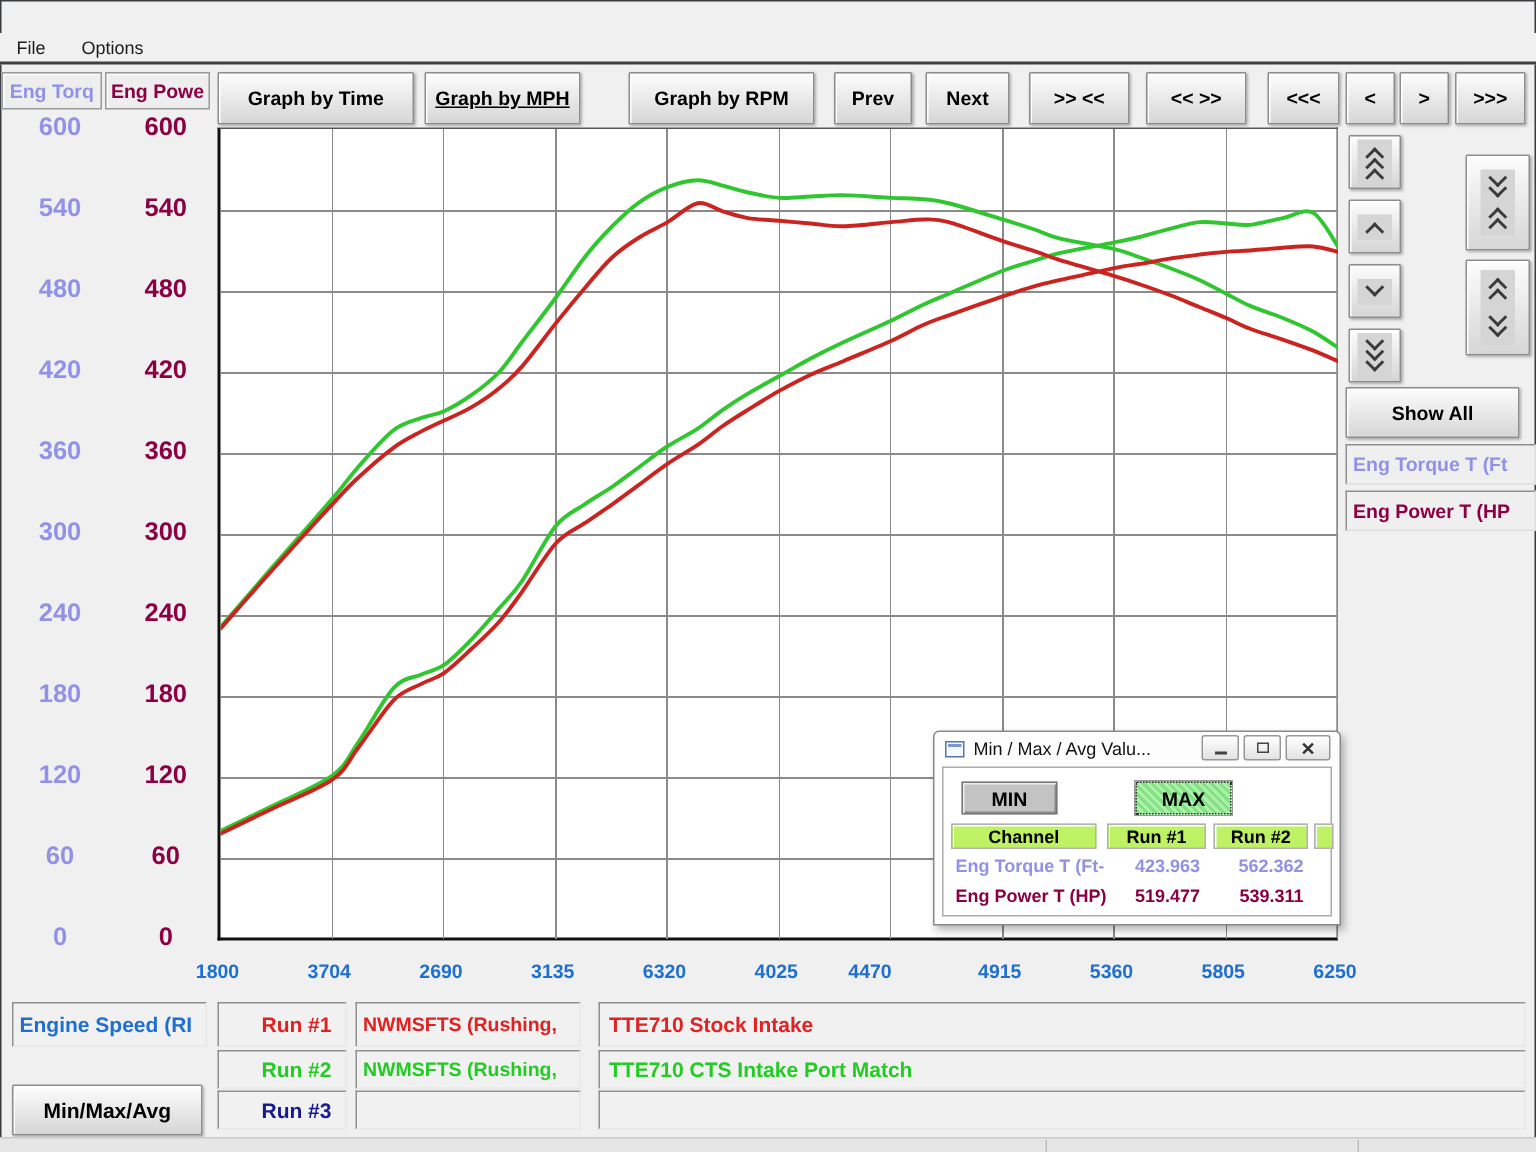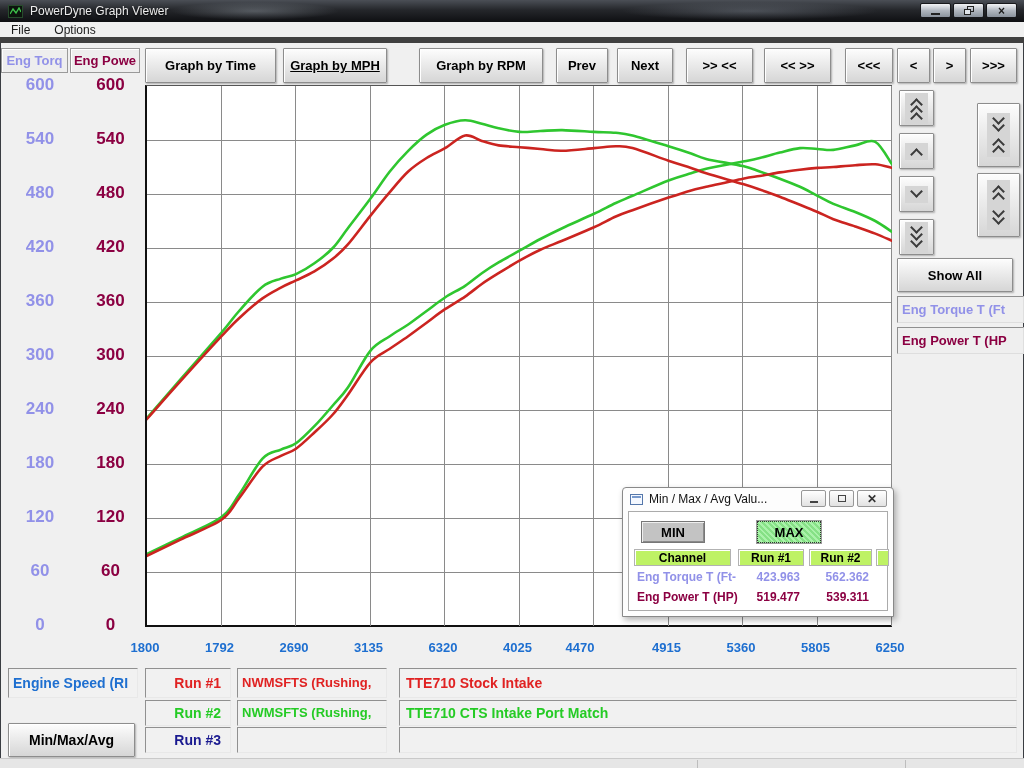--- a/index.html
+++ b/index.html
@@ -20,21 +20,21 @@
     background:linear-gradient(180deg,rgba(252,253,255,.95),rgba(196,203,212,.88) 50%,rgba(158,167,179,.85));
     display:flex;align-items:center;justify-content:center;}
   .g-min{width:9px;height:0;border-bottom:2px solid #222;margin-top:6px;}
   .g-rest{position:relative;width:10px;height:9px;}
   .g-rest i{position:absolute;display:block;border:1.5px solid #222;background:transparent;}
   .g-rest i.b{left:0;bottom:0;width:7px;height:6px;background:#dfe4ea;}
   .g-rest i.f{right:0;top:0;width:7px;height:6px;}
   .g-close{font-size:12px;font-weight:bold;color:#1b1b1b;line-height:10px;}
   
   .menubar{position:absolute;left:0;top:22px;width:100%;height:21px;background:#f0f0f0;
-    border-bottom:6px solid #404040;display:flex;align-items:center;gap:20px;padding-left:9px;
+    border-bottom:2px solid #404040;display:flex;align-items:center;gap:20px;padding-left:9px;
     font-size:12px;color:#1c1c1c;}
   .menu-item{padding:2px 2px;}
   
   .btn3d{background:linear-gradient(180deg,#fdfdfd,#ebebeb 45%,#d6d6d6);
     border:1px solid #8d8d8d;border-radius:1px;
     box-shadow:inset 1px 1px 0 #fff, 1px 1px 2px rgba(0,0,0,.28);
     font-weight:bold;font-size:13px;color:#000;
     display:flex;align-items:center;justify-content:center;font-family:inherit;}
   .toolbtn{position:absolute;top:48px;height:35px;}
   
@@ -91,44 +91,20 @@
     font-weight:bold;white-space:nowrap;overflow:hidden;}
   .statusbar{position:absolute;left:0;bottom:0;width:100%;height:10px;background:#e6e6e6;
     border-top:1px solid #c9c9c9;}
   .statusdiv{position:absolute;top:1px;width:1px;height:9px;background:#bdbdbd;}
 </style>
 </head>
 <body>
 
 <div class="app">
 
-  <div class="titlebar">
-    <div class="glass1"></div>
-    <div class="glass2"></div>
-    <span class="title-icon">
-      <svg width="11" height="9" viewBox="0 0 11 9">
-          <polyline points="0,7 3,2 6,6 9,1 11,5" fill="none" stroke="#3ec04a" stroke-width="1.4"></polyline>
-        </svg>
-    </span>
-    <span class="title-text">PowerDyne Graph Viewer</span>
-    <div class="win-btns">
-      <div class="win-btn">
-          <span class="g-min"></span>
-        </div>
-      <div class="win-btn">
-          <span class="g-rest">
-            <i class="f"></i>
-            <i class="b"></i>
-          </span>
-        </div>
-      <div class="win-btn">
-          <span class="g-close">×</span>
-        </div>
-    </div>
-  </div>
 
   <div class="menubar">
     <span class="menu-item">File</span>
     <span class="menu-item">Options</span>
   </div>
 
   <div id="toolbar">
       <div class="btn3d toolbtn" style="left: 145px; width: 131px;">Graph by Time</div>
       <div class="btn3d toolbtn" style="left: 283px; width: 104px; text-decoration: underline;">Graph by MPH</div>
       <div class="btn3d toolbtn" style="left: 419px; width: 124px;">Graph by RPM</div>
@@ -164,21 +140,21 @@
       <div class="ylab" style="left: 84px; width: 53px; top: 455px; color: rgb(139, 0, 66);">180</div>
       <div class="ylab" style="left: 12px; width: 56px; top: 509px; color: rgb(145, 145, 232);">120</div>
       <div class="ylab" style="left: 84px; width: 53px; top: 509px; color: rgb(139, 0, 66);">120</div>
       <div class="ylab" style="left: 12px; width: 56px; top: 563px; color: rgb(145, 145, 232);">60</div>
       <div class="ylab" style="left: 84px; width: 53px; top: 563px; color: rgb(139, 0, 66);">60</div>
       <div class="ylab" style="left: 12px; width: 56px; top: 617px; color: rgb(145, 145, 232);">0</div>
       <div class="ylab" style="left: 84px; width: 53px; top: 617px; color: rgb(139, 0, 66);">0</div>
     </div>
   <div id="xlabs">
       <div class="xlab" style="left: 113px; color: rgb(30, 111, 208);">1800</div>
-      <div class="xlab" style="left: 187.5px; color: rgb(30, 111, 208);">1792</div>
+      <div class="xlab" style="left: 187.5px; color: rgb(30, 111, 208);">3704</div>
       <div class="xlab" style="left: 262px; color: rgb(30, 111, 208);">2690</div>
       <div class="xlab" style="left: 336.5px; color: rgb(30, 111, 208);">3135</div>
       <div class="xlab" style="left: 411px; color: rgb(30, 111, 208);">6320</div>
       <div class="xlab" style="left: 485.5px; color: rgb(30, 111, 208);">4025</div>
       <div class="xlab" style="left: 548px; color: rgb(30, 111, 208);">4470</div>
       <div class="xlab" style="left: 634.5px; color: rgb(30, 111, 208);">4915</div>
       <div class="xlab" style="left: 709px; color: rgb(30, 111, 208);">5360</div>
       <div class="xlab" style="left: 783.5px; color: rgb(30, 111, 208);">5805</div>
       <div class="xlab" style="left: 858px; color: rgb(30, 111, 208);">6250</div>
     </div>

